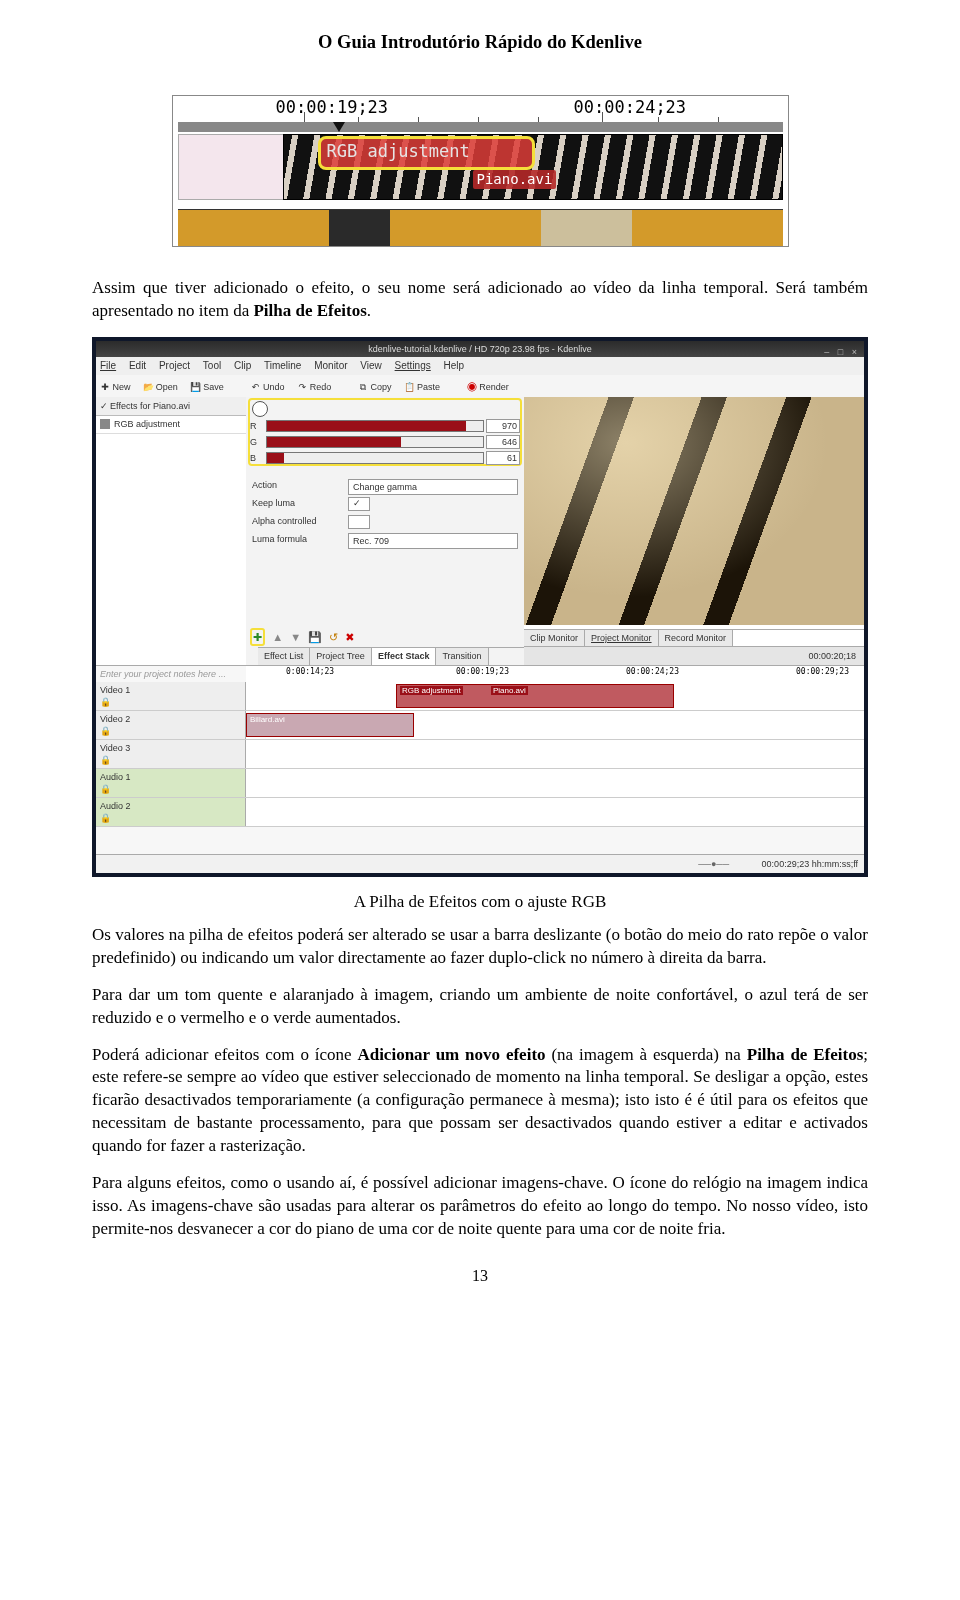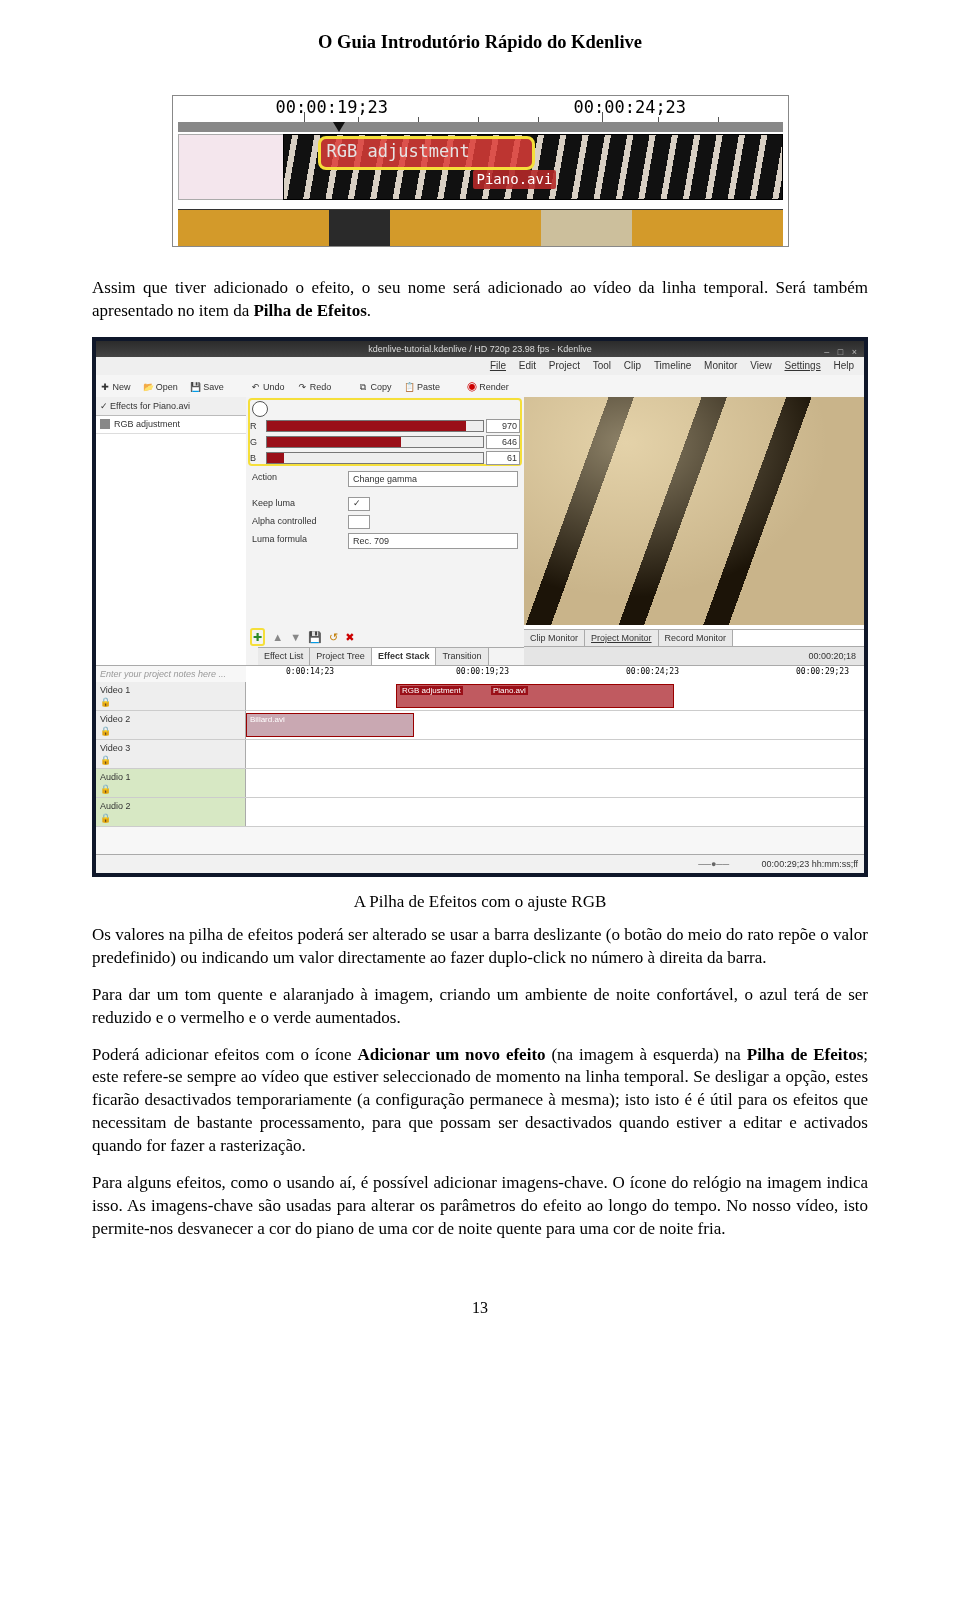--- a/index.html
+++ b/index.html
@@ -134,21 +134,20 @@
     position: absolute; top:0; left:0; right:0; height:16px;
     background: linear-gradient(#2b2b2b,#444);
     color:#ddd; text-align:center; line-height:16px; font-size:9px;
   }
   .fig2 .wbtns { position:absolute; right:4px; top:3px; color:#bbb; font-size:9px; letter-spacing:3px;}
   .fig2 .menubar {
     position:absolute; top:16px; left:0; right:0; height:18px;
     background:#efefef; border-bottom:1px solid #bbb;
     padding-left:4px; line-height:18px;
     font-size:10px;
-    text-align:right;
   }
   .fig2 .menubar span { margin-right:10px; display:inline-block;}
   .fig2 .menubar u { text-decoration: underline; }
   .fig2 .toolbar {
     position:absolute; top:34px; left:0; right:0; height:22px;
     background:#f5f5f5; border-bottom:1px solid #bbb;
     padding-left:4px; line-height:22px;
   }
   .fig2 .toolbar .tbtn {
     display:inline-block; margin-right:10px; font-size:9px;
@@ -288,21 +287,21 @@
     background:#f1f1f1; border-top:1px solid #aaa; font-size:9px;
     text-align:right; padding-right:6px; line-height:18px;
   }
 
   .caption {
     text-align:center;
     margin: 14px 0 10px 0;
   }
   .pagenum {
     text-align:center;
-    margin-top: 56px;
+    margin-top: 24px;
     font-size: 16px;
   }
 </style>
 </head>
 <body>
 
 <div class="page">
 
 <div class="doc-header">O Guia Introdutório Rápido do Kdenlive</div>
 
@@ -386,21 +385,21 @@
             </span>
          <span class="val">646</span>
       </div>
       <div class="slider-row" style="top:54px;">
          <span class="lab">B</span>
          <span class="bar">
               <span class="fill" style="width:8%;"></span>
             </span>
          <span class="val">61</span>
       </div>
-      <div class="prop" style="top:74px;">
+      <div class="prop" style="top:82px;">
         <span class="pl">Action</span>
         <span class="pv">Change gamma</span>
       </div>
       <div class="prop" style="top:100px;">
         <span class="pl">Keep luma</span>
         <span class="pv chk on"></span>
       </div>
       <div class="prop" style="top:118px;">
         <span class="pl">Alpha controlled</span>
         <span class="pv chk"></span>

